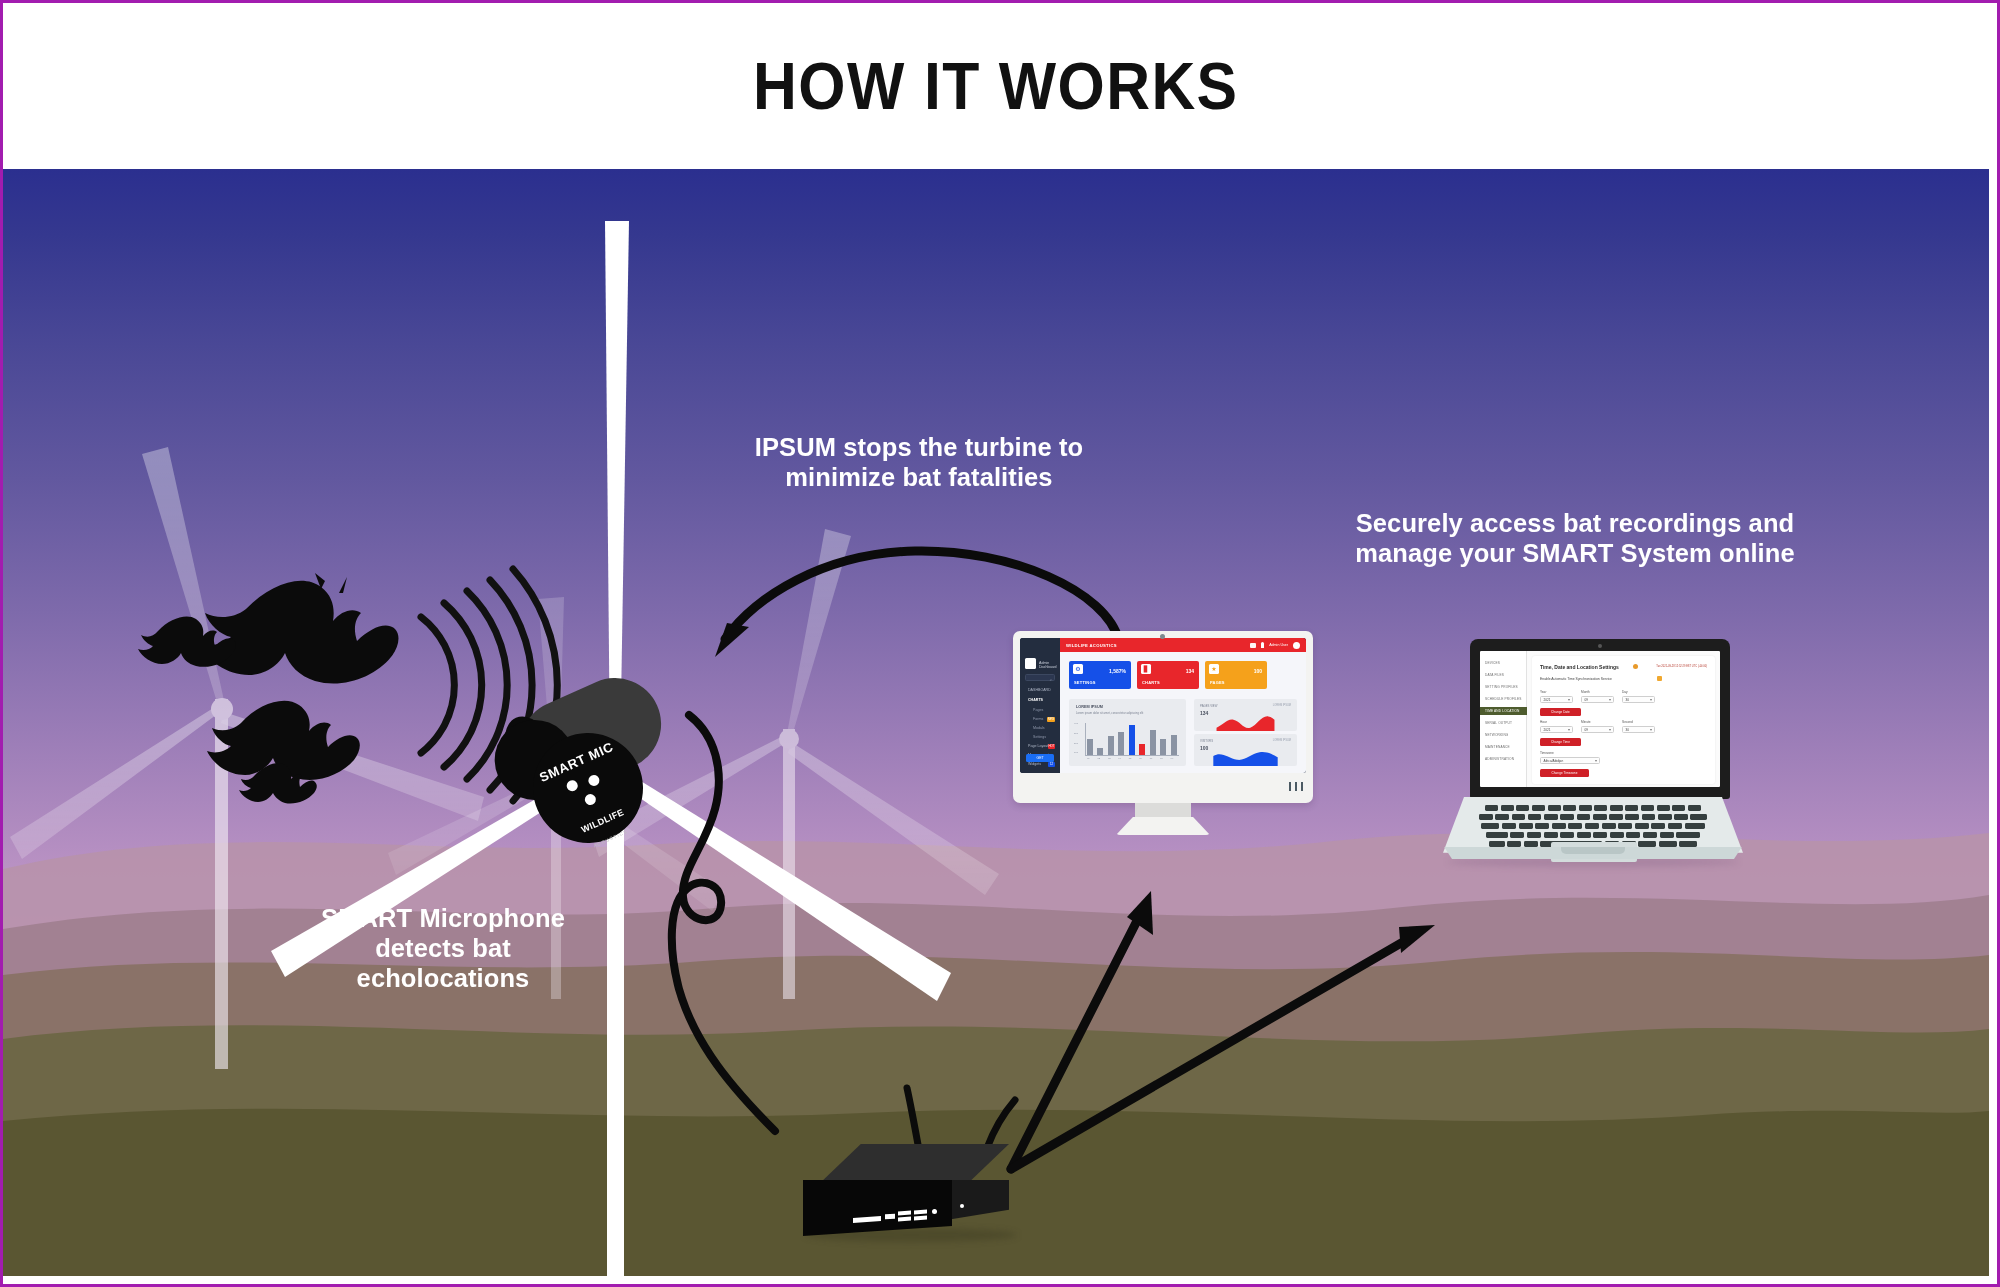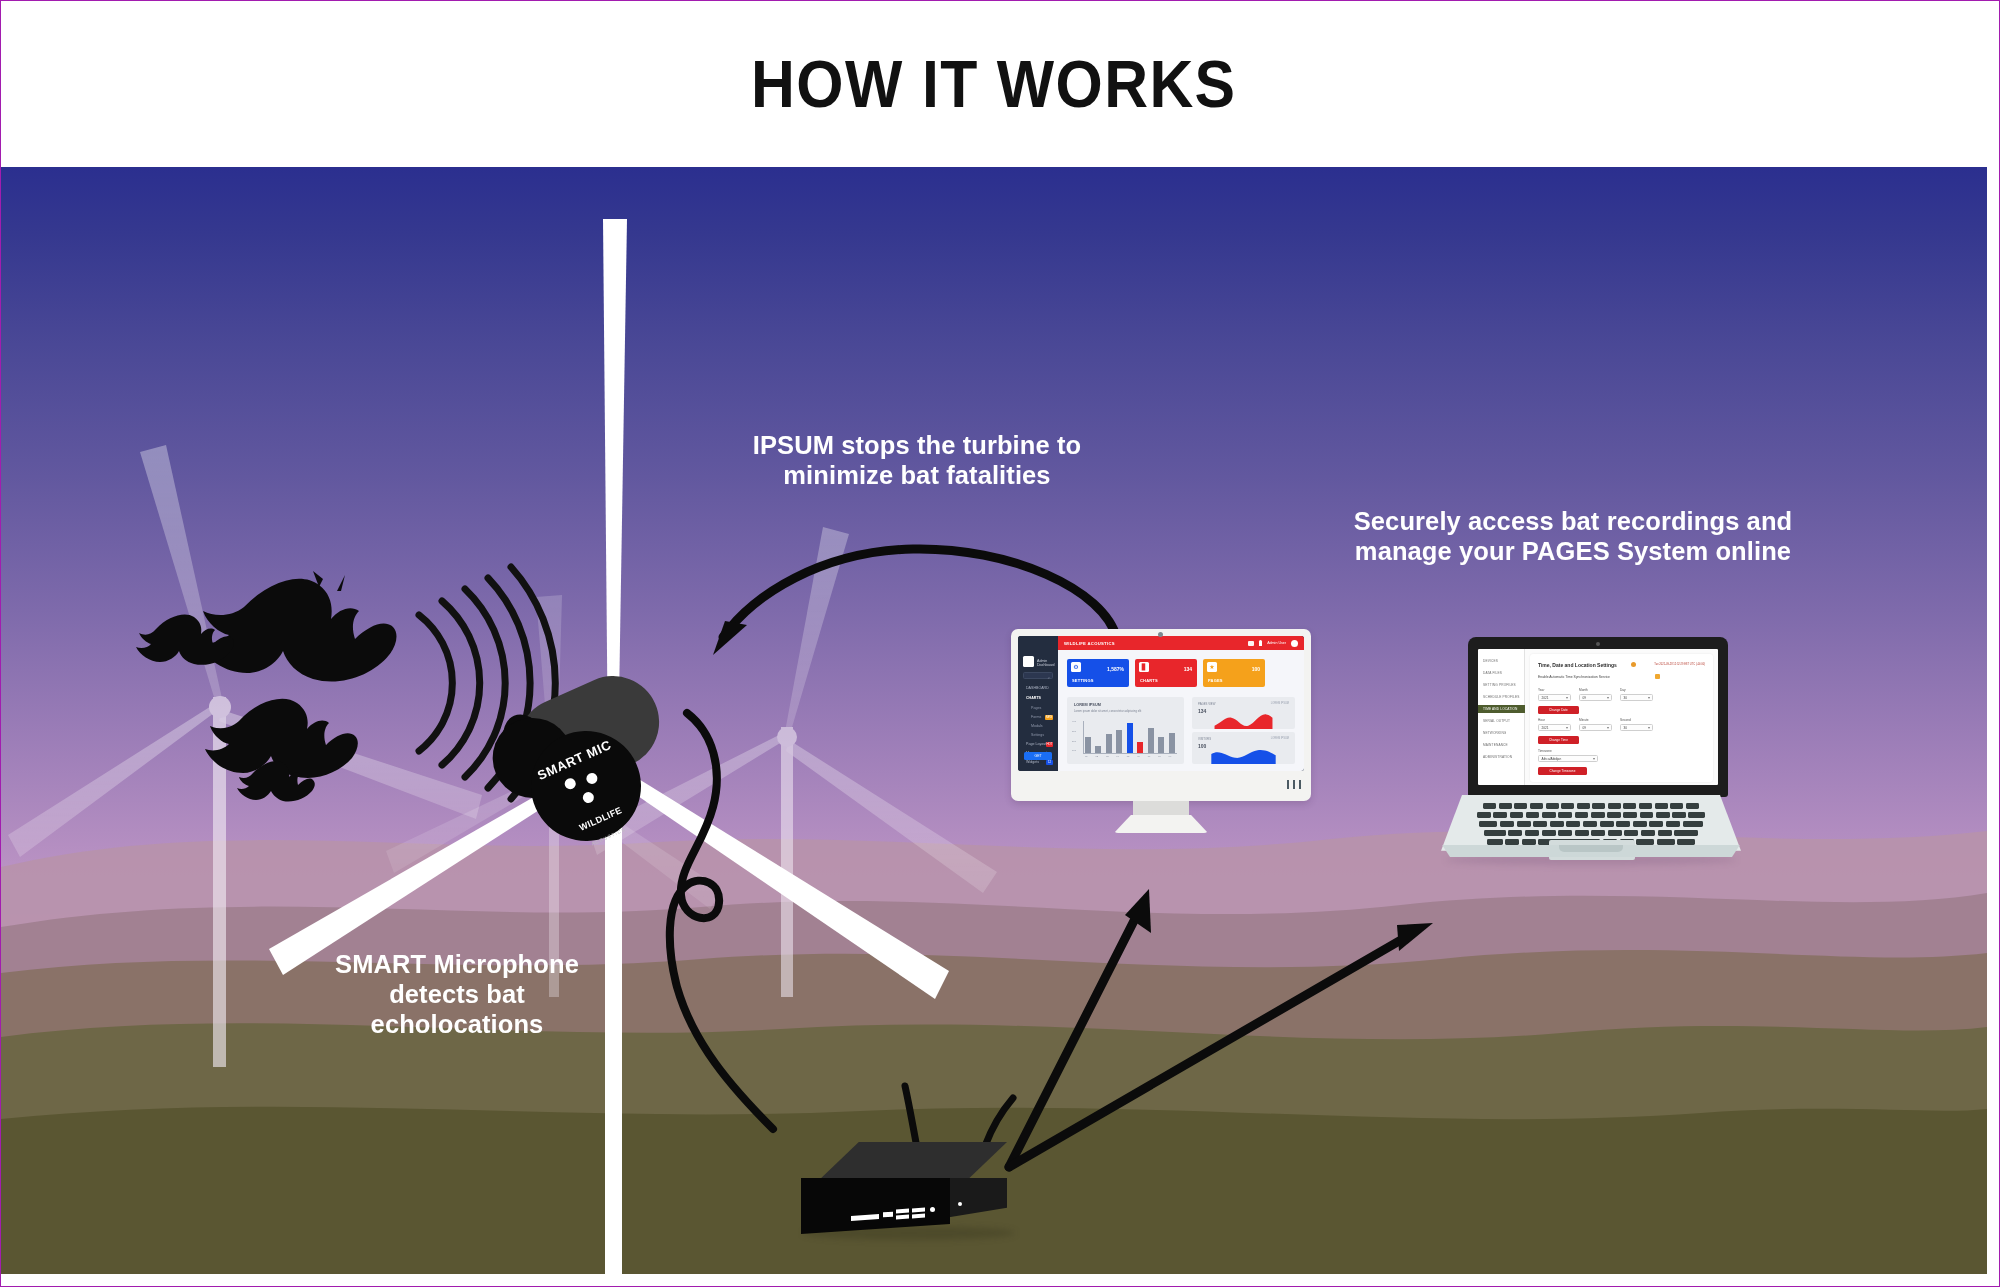--- a/index.html
+++ b/index.html
@@ -7,21 +7,21 @@
   html,body { background:#ffffff; }
   body {
     width:2000px; height:1287px;
     font-family:"Liberation Sans", sans-serif;
     overflow:hidden;
     position:relative;
   }
   #frame {
     position:absolute; left:0; top:0;
     width:2000px; height:1287px;
-    border:1px solid #a21caf;
+    border:3px solid #a21caf;
     background:#ffffff;
     overflow:hidden;
   }
   
   #header {
     position:absolute; left:0; top:0;
     width:1986px; height:166px;
     background:#ffffff;
     display:flex; align-items:center; justify-content:center;
     z-index:40;
@@ -53,21 +53,21 @@
     color:#ffffff;
     font-weight:bold;
     font-size:25.5px;
     line-height:1.17;
     text-align:center;
     z-index:30;
     letter-spacing:0.1px;
   }
   #cap-scada { left:716px; top:264px; width:400px; }
   #cap-cloud { left:1352px; top:340px; width:440px; }
-  #cap-mic   { left:306px; top:735px; width:300px;margin-top:48px; }
+  #cap-mic   { left:290px; top:735px; width:300px; }
   #cap-ctrl  { left:670px; top:1104px; width:520px; }
 
   
   #monitor { position:absolute; left:1010px; top:462px; width:300px; height:200px; z-index:22; }
   #mon-body {
     position:absolute; left:0; top:0; width:300px; height:172px;
     background:#f3f3f1; border-radius:7px;
     box-shadow:0 3px 7px rgba(60,30,70,0.18);
   }
   #mon-screen {
@@ -607,17 +607,17 @@
         <span class="port" style="left:95px;top:31px;width:13px;height:4px;transform:skewY(-4deg);"></span>
         <span class="port" style="left:95px;top:37px;width:13px;height:4px;transform:skewY(-4deg);"></span>
         <span class="port" style="left:111px;top:30px;width:13px;height:4px;transform:skewY(-4deg);"></span>
         <span class="port" style="left:111px;top:36px;width:13px;height:4px;transform:skewY(-4deg);"></span>
         <span class="led" style="left:129px;top:29px;width:5px;height:5px;"></span>
       </div>
       <span class="led" style="left:157px;top:60px;width:4px;height:4px;z-index:5;"></span>
     </div>
 
     <div class="caption" id="cap-scada">IPSUM stops the turbine to minimize bat fatalities</div>
-    <div class="caption" id="cap-cloud">Securely access bat recordings and manage your PAGES System online</div>
+    <div class="caption" id="cap-cloud">Securely access bat recordings and manage your SMART System online</div>
     <div class="caption" id="cap-mic">SMART Microphone detects bat echolocations</div>
     <div class="caption" id="cap-ctrl">SMART Controller communicates with SCADA or similar third-party systems</div>
   </div>
 </div>
 
 </body></html>

